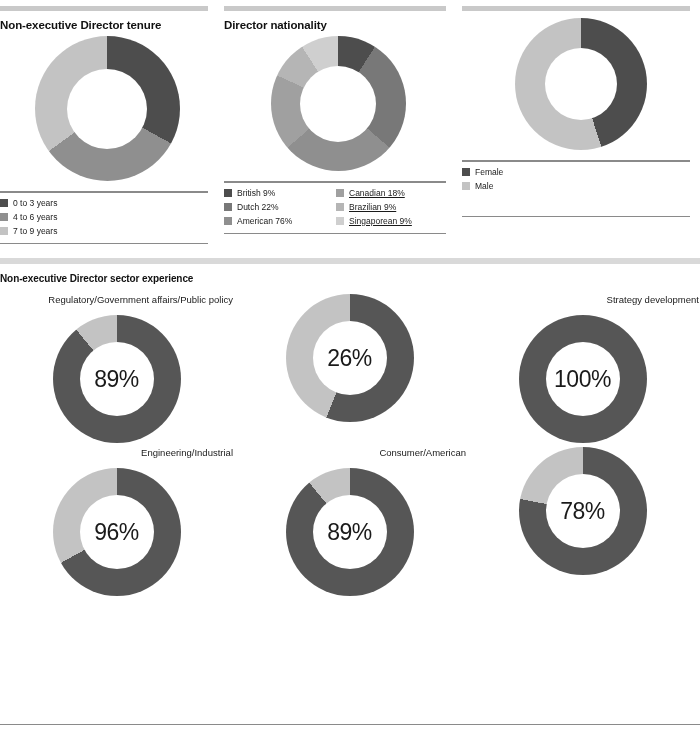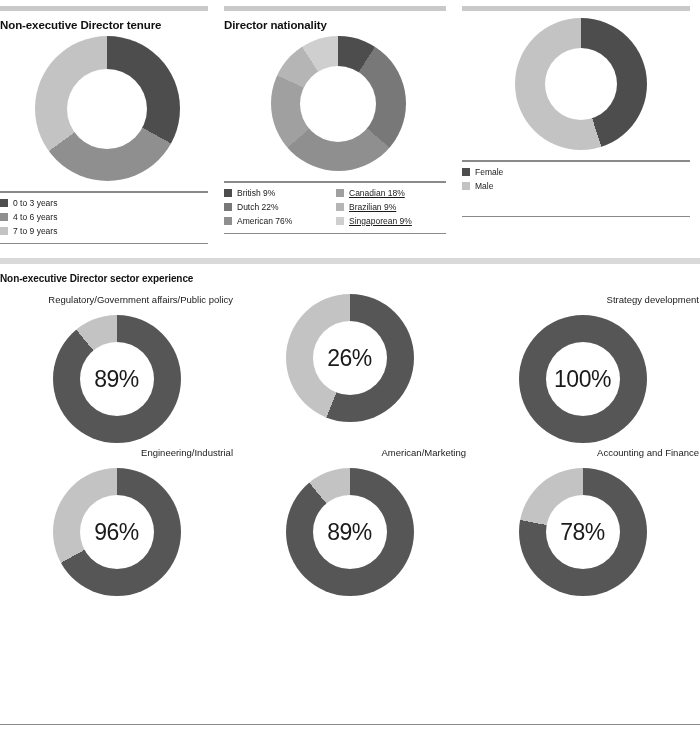--- a/index.html
+++ b/index.html
@@ -334,30 +334,29 @@
       <div class="sector-cell">
         <div class="sector-cell-label">Engineering/Industrial</div>
         <div class="pct-donut" id="pct-3" style="background: conic-gradient(rgb(86, 86, 86) 0deg, rgb(86, 86, 86) 241.2deg, rgb(195, 195, 195) 241.2deg, rgb(195, 195, 195) 360deg);">
           <div class="hole">
             <span class="pct-text">96%</span>
           </div>
         </div>
       </div>
 
       <div class="sector-cell">
-        <div class="sector-cell-label">American/Marketing</div>
+        <div class="sector-cell-label">Consumer/American</div>
         <div class="pct-donut" id="pct-4" style="background: conic-gradient(rgb(86, 86, 86) 0deg, rgb(86, 86, 86) 320.4deg, rgb(195, 195, 195) 320.4deg, rgb(195, 195, 195) 360deg);">
           <div class="hole">
             <span class="pct-text">89%</span>
           </div>
         </div>
       </div>
 
       <div class="sector-cell">
-        <div class="sector-cell-label">Accounting and Finance</div>
         <div class="pct-donut" id="pct-5" style="background: conic-gradient(rgb(86, 86, 86) 0deg, rgb(86, 86, 86) 280.8deg, rgb(195, 195, 195) 280.8deg, rgb(195, 195, 195) 360deg); text-decoration: underline;">
           <div class="hole">
             <span class="pct-text">78%</span>
           </div>
         </div>
       </div>
 
     </div>
   </div>
 

